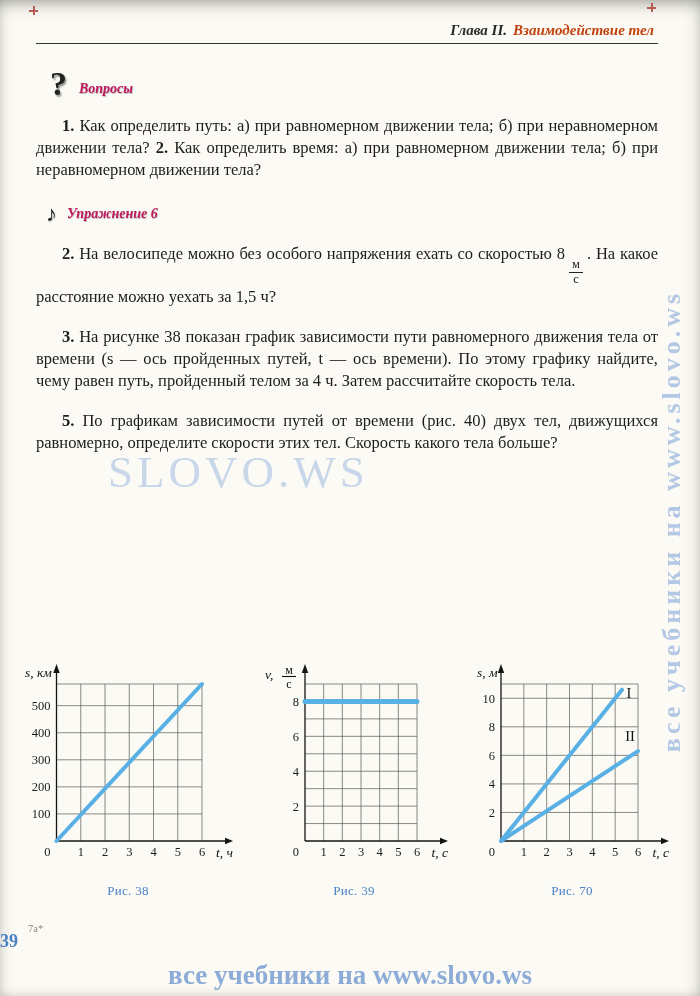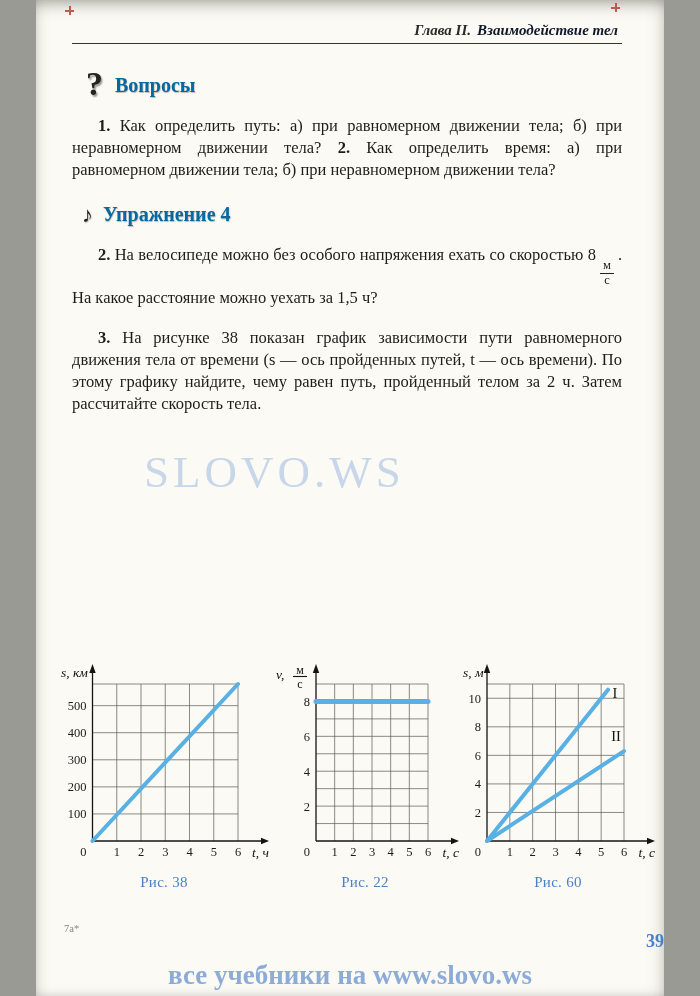--- a/index.html
+++ b/index.html
@@ -1,58 +1,58 @@
 <!DOCTYPE html>
 <html><head>
 <meta charset="utf-8">
 <style>
   *{box-sizing:border-box}
   html,body{margin:0;padding:0}
   body{background:#9a9a94;font-family:"Liberation Serif",serif}
-  .page{position:relative;width:628px;height:996px;margin:0 auto;background:#fbfaf4;color:#1e1d1a;overflow:hidden;
+  .page{position:relative;width:700px;height:996px;margin:0 auto;background:#fbfaf4;color:#1e1d1a;overflow:hidden;
         box-shadow:inset 0 12px 16px -9px rgba(95,95,88,.55),
                    inset -10px 0 18px -12px rgba(110,110,104,.42),
                    inset 10px 0 16px -12px rgba(110,110,104,.32),
                    inset 0 -8px 12px -9px rgba(120,120,112,.3);}
   .content{position:absolute;left:36px;right:42px;top:22px}
 
   .header{display:flex;justify-content:flex-end;align-items:baseline;gap:6px;
           font-style:italic;font-size:15px;padding-right:4px}
   .chap{color:#2a2a28;font-weight:bold}
-  .chap-title{color:#0f172a;font-weight:bold}
+  .chap-title{color:#c2410c;font-weight:bold}
   .header-rule{border:0;border-top:1.4px solid #35352f;margin:4px 0 0}
 
   .q-head{display:flex;align-items:flex-end;gap:12px;margin:26px 0 12px 14px}
   .q-icon{font-size:34px;line-height:.8;font-weight:bold;color:#23221e;
           text-shadow:1.5px 1.5px 1.5px rgba(80,80,75,.55)}
-  .head-text{font-size:20px;font-weight:bold;color:#0369a1;
+  .head-text{font-size:14px;font-weight:bold;font-style:italic;color:#be185d;
              text-shadow:.6px .6px .8px rgba(90,90,90,.4)}
   .ex-head{display:flex;align-items:center;gap:10px;margin:22px 0 12px 10px}
   .ex-icon{font-size:22px;line-height:1;font-weight:bold;color:#1c1b18;
            text-shadow:.8px .8px 1px rgba(90,90,90,.45)}
 
   .para{margin:18px 0 9px;font-size:16.5px;line-height:22px;text-align:justify;text-indent:26px}
   .para b{font-weight:bold}
 
   .frac{display:inline-flex;flex-direction:column;align-items:center;vertical-align:-9px;
         line-height:1.08;font-size:12.5px;margin:0 4px;text-indent:0}
   .frac-num{border-bottom:1.3px solid #222;padding:0 3px}
   .frac-den{padding:0 3px}
 
   .figures{position:absolute;left:22px;right:30px;top:662px;display:flex;
            justify-content:space-between;align-items:flex-start}
   .fig{display:flex;flex-direction:column;align-items:center}
-  .fig-cap{margin-top:7px;font-size:15px;color:#4a82c8;letter-spacing:.3px}
+  .fig-cap{margin-top:16px;font-size:13px;color:#4a82c8;letter-spacing:.3px}
   .tk{font:12.5px "Liberation Serif",serif;fill:#1c1c1c}
   .axl{font:italic 13.5px "Liberation Serif",serif;fill:#111}
   .frc{font:12px "Liberation Serif",serif;fill:#111}
   .sl{font:14.5px "Liberation Serif",serif;fill:#111}
 
   .sig-mark{position:absolute;left:28px;bottom:62px;font-size:10.5px;color:#8a887f;}
-  .page-number{position:absolute;left:0;right:0;bottom:44px;text-align:right;
+  .page-number{position:absolute;left:0;right:0;bottom:44px;text-align:left;
                font-size:18px;color:#4a82c8;font-weight:bold}
 
   .wm-big{position:absolute;left:108px;top:446px;font-size:45px;font-weight:normal;
           letter-spacing:4px;color:rgba(128,164,219,.42);pointer-events:none;white-space:nowrap}
   .wm-side{position:absolute;left:232px;top:506px;width:880px;text-align:center;
            transform:rotate(-90deg);font-size:26px;font-weight:bold;letter-spacing:4px;
            color:rgba(128,164,219,.58);pointer-events:none;white-space:nowrap}
   .wm-bottom{position:absolute;left:0;right:0;bottom:5px;text-align:center;font-size:27px;
              font-weight:bold;color:rgba(112,152,208,.8);pointer-events:none;white-space:nowrap}
 
@@ -85,38 +85,42 @@
 
     <p class="para">
       <b>1.</b>
       <span>Как определить путь: а) при равномерном движении тела; б) при неравномерном движении тела?</span>
       <b>2.</b>
       <span>Как определить время: а) при равномерном движении тела; б) при неравномерном движении тела?</span>
     </p>
 
     <div class="ex-head">
       <span class="ex-icon">♪</span>
-      <span class="head-text">Упражнение 4</span>
+      <span class="head-text">Упражнение 6</span>
     </div>
 
 
     <p class="para">
       <b>2.</b>
       <span>На велосипеде можно без особого напряжения ехать со скоростью 8</span><span class="frac">
           <span class="frac-num">м</span>
           <span class="frac-den">с</span>
         </span><span>. На какое расстояние можно уехать за 1,5 ч?</span>
     </p>
 
     <p class="para">
       <b>3.</b>
-      <span>На рисунке 38 показан график зависимости пути равномерного движения тела от времени (s — ось пройденных путей, t — ось времени). По этому графику найдите, чему равен путь, пройденный телом за 2 ч. Затем рассчитайте скорость тела.</span>
-    </p>
-
-
+      <span>На рисунке 38 показан график зависимости пути равномерного движения тела от времени (s — ось пройденных путей, t — ось времени). По этому графику найдите, чему равен путь, пройденный телом за 4 ч. Затем рассчитайте скорость тела.</span>
+    </p>
+
+
+    <p class="para">
+      <b>5.</b>
+      <span>По графикам зависимости путей от времени (рис. 40) двух тел, движущихся равномерно, определите скорости этих тел. Скорость какого тела больше?</span>
+    </p>
   </div>
 
   <div class="figures">
     <figure class="fig" style="margin:0">
       <svg width="212" height="205">
           <line x1="58.75" y1="179" x2="58.75" y2="22" stroke="#5a5a56" stroke-width="0.7"></line>
           <line x1="83" y1="179" x2="83" y2="22" stroke="#5a5a56" stroke-width="0.7"></line>
           <line x1="107.25" y1="179" x2="107.25" y2="22" stroke="#5a5a56" stroke-width="0.7"></line>
           <line x1="131.5" y1="179" x2="131.5" y2="22" stroke="#5a5a56" stroke-width="0.7"></line>
           <line x1="155.75" y1="179" x2="155.75" y2="22" stroke="#5a5a56" stroke-width="0.7"></line>
@@ -181,21 +185,21 @@
           <text x="40" y="113.72222222222223" text-anchor="end" class="tk">4</text>
           <text x="40" y="78.83333333333334" text-anchor="end" class="tk">6</text>
           <text x="40" y="43.94444444444446" text-anchor="end" class="tk">8</text>
           <text x="189" y="195" text-anchor="end" class="axl">t, с</text>
           <text x="6" y="17" class="axl">v,</text>
           <text x="30" y="12" text-anchor="middle" class="frc">м</text>
           <line x1="23" y1="14.5" x2="37" y2="14.5" stroke="#111" stroke-width="1.1"></line>
           <text x="30" y="25.5" text-anchor="middle" class="frc">с</text>
           <polyline points="46,39.44444444444446 158,39.44444444444446" fill="none" stroke="#58b0e4" stroke-width="5" stroke-linecap="round"></polyline>
         </svg>
-      <figcaption class="fig-cap">Рис. 22</figcaption>
+      <figcaption class="fig-cap">Рис. 39</figcaption>
     </figure>
     <figure class="fig" style="margin:0">
       <svg width="196" height="205">
           <line x1="49.83333333333333" y1="179" x2="49.83333333333333" y2="22" stroke="#5a5a56" stroke-width="0.7"></line>
           <line x1="72.66666666666666" y1="179" x2="72.66666666666666" y2="22" stroke="#5a5a56" stroke-width="0.7"></line>
           <line x1="95.5" y1="179" x2="95.5" y2="22" stroke="#5a5a56" stroke-width="0.7"></line>
           <line x1="118.33333333333333" y1="179" x2="118.33333333333333" y2="22" stroke="#5a5a56" stroke-width="0.7"></line>
           <line x1="141.16666666666666" y1="179" x2="141.16666666666666" y2="22" stroke="#5a5a56" stroke-width="0.7"></line>
           <line x1="164" y1="179" x2="164" y2="22" stroke="#5a5a56" stroke-width="0.7"></line>
           <line x1="27" y1="150.45454545454544" x2="164" y2="150.45454545454544" stroke="#5a5a56" stroke-width="0.7"></line>
@@ -220,21 +224,21 @@
           <text x="21" y="97.86363636363636" text-anchor="end" class="tk">6</text>
           <text x="21" y="69.31818181818181" text-anchor="end" class="tk">8</text>
           <text x="21" y="40.77272727272725" text-anchor="end" class="tk">10</text>
           <text x="195" y="195" text-anchor="end" class="axl">t, с</text>
           <text x="3" y="15" class="axl">s, м</text>
           <polyline points="27,179 148.01666666666665,27.709090909090918" fill="none" stroke="#58b0e4" stroke-width="4" stroke-linecap="round"></polyline>
           <text x="154.86666666666665" y="36.27272727272725" text-anchor="middle" class="sl">I</text>
           <polyline points="27,179 164,89.08181818181818" fill="none" stroke="#58b0e4" stroke-width="4" stroke-linecap="round"></polyline>
           <text x="156.00833333333333" y="79.0909090909091" text-anchor="middle" class="sl">II</text>
         </svg>
-      <figcaption class="fig-cap">Рис. 60</figcaption>
+      <figcaption class="fig-cap">Рис. 70</figcaption>
     </figure>
   </div>
 
   <div class="sig-mark">7а*</div>
   <div class="page-number">39</div>
 
   <div class="wm-big">SLOVO.WS</div>
   <div class="wm-side">все учебники на www.slovo.ws</div>
   <div class="wm-bottom">все учебники на www.slovo.ws</div>
 

